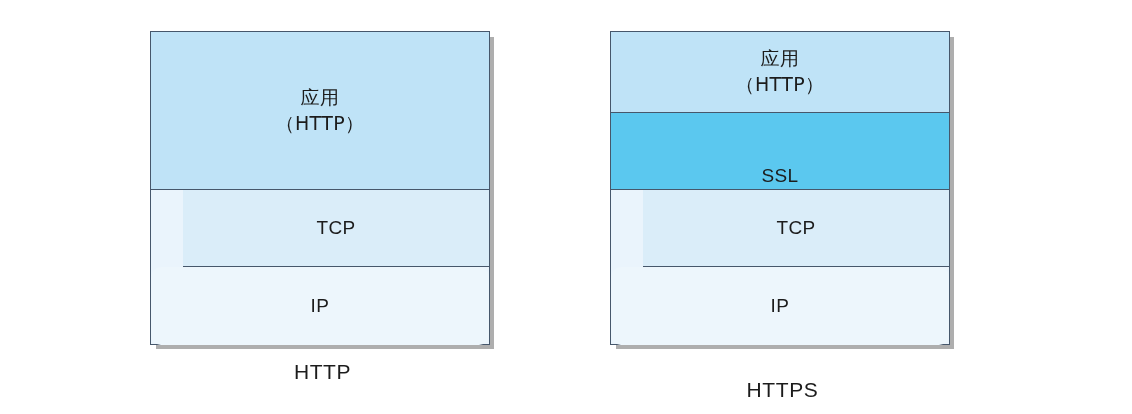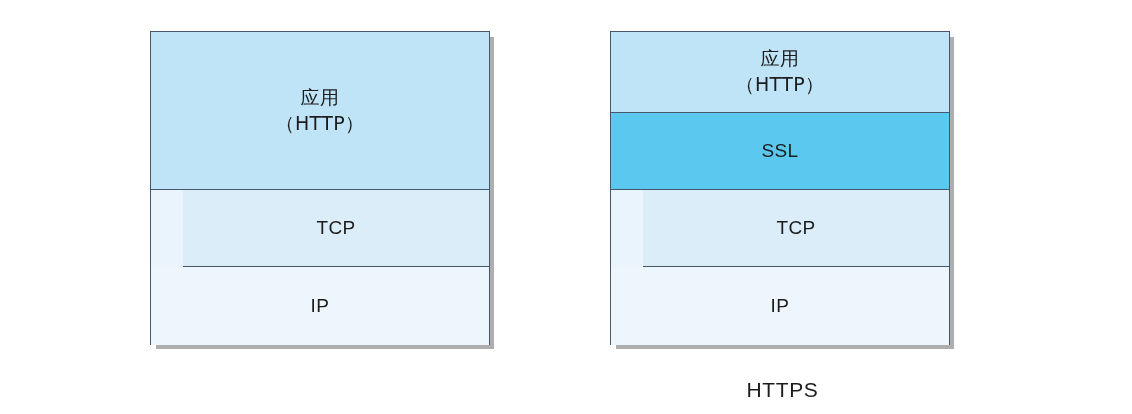--- a/index.html
+++ b/index.html
@@ -57,30 +57,30 @@
     overflow: hidden;
   }
   .layer:last-child {
     border-bottom: none;
   }
 
   
   .fill-app { background: #bfe3f7; }
   .fill-ssl { background: #5bc8ef; }
   .fill-tcp { background: #daedf9; margin-left: 32px; }
-  .fill-ip  { background: #edf6fc; }
+  .fill-ip  { background: #edf6fc; border-radius: 10px; }
 
   
   .left .layer-app { flex: 0 0 158px; }
   .left .layer-tcp { flex: 0 0 77px; }
   .left .layer-ip  { flex: 0 0 78px; }
 
   
   .right .layer-app { flex: 0 0 81px; }
-  .right .layer-ssl { flex: 0 0 77px; }
+  .right .layer-ssl { flex: 0 0 77px; justify-content: flex-end; }
   .right .layer-tcp { flex: 0 0 77px; }
   .right .layer-ip  { flex: 0 0 78px; }
 
   .layer-line {
     display: block;
     white-space: nowrap;
   }
   .layer-line.cjk {
     font-family: "DejaVu Sans", "Liberation Sans", sans-serif;
     font-size: 19px;
@@ -116,20 +116,21 @@
         <span class="layer-line">TCP</span>
       </div>
 
       <div class="layer layer-ip fill-ip">
         <span class="layer-line">IP</span>
       </div>
 
     </div>
   </div>
 
+  <div class="caption left">HTTP</div>
 
   <div class="stack-group right">
     <div class="stack">
 
       <div class="layer layer-app fill-app">
         <span class="layer-line cjk">应用</span>
         <span class="layer-line cjk">（HTTP）</span>
       </div>
 
       <div class="layer layer-ssl fill-ssl">

